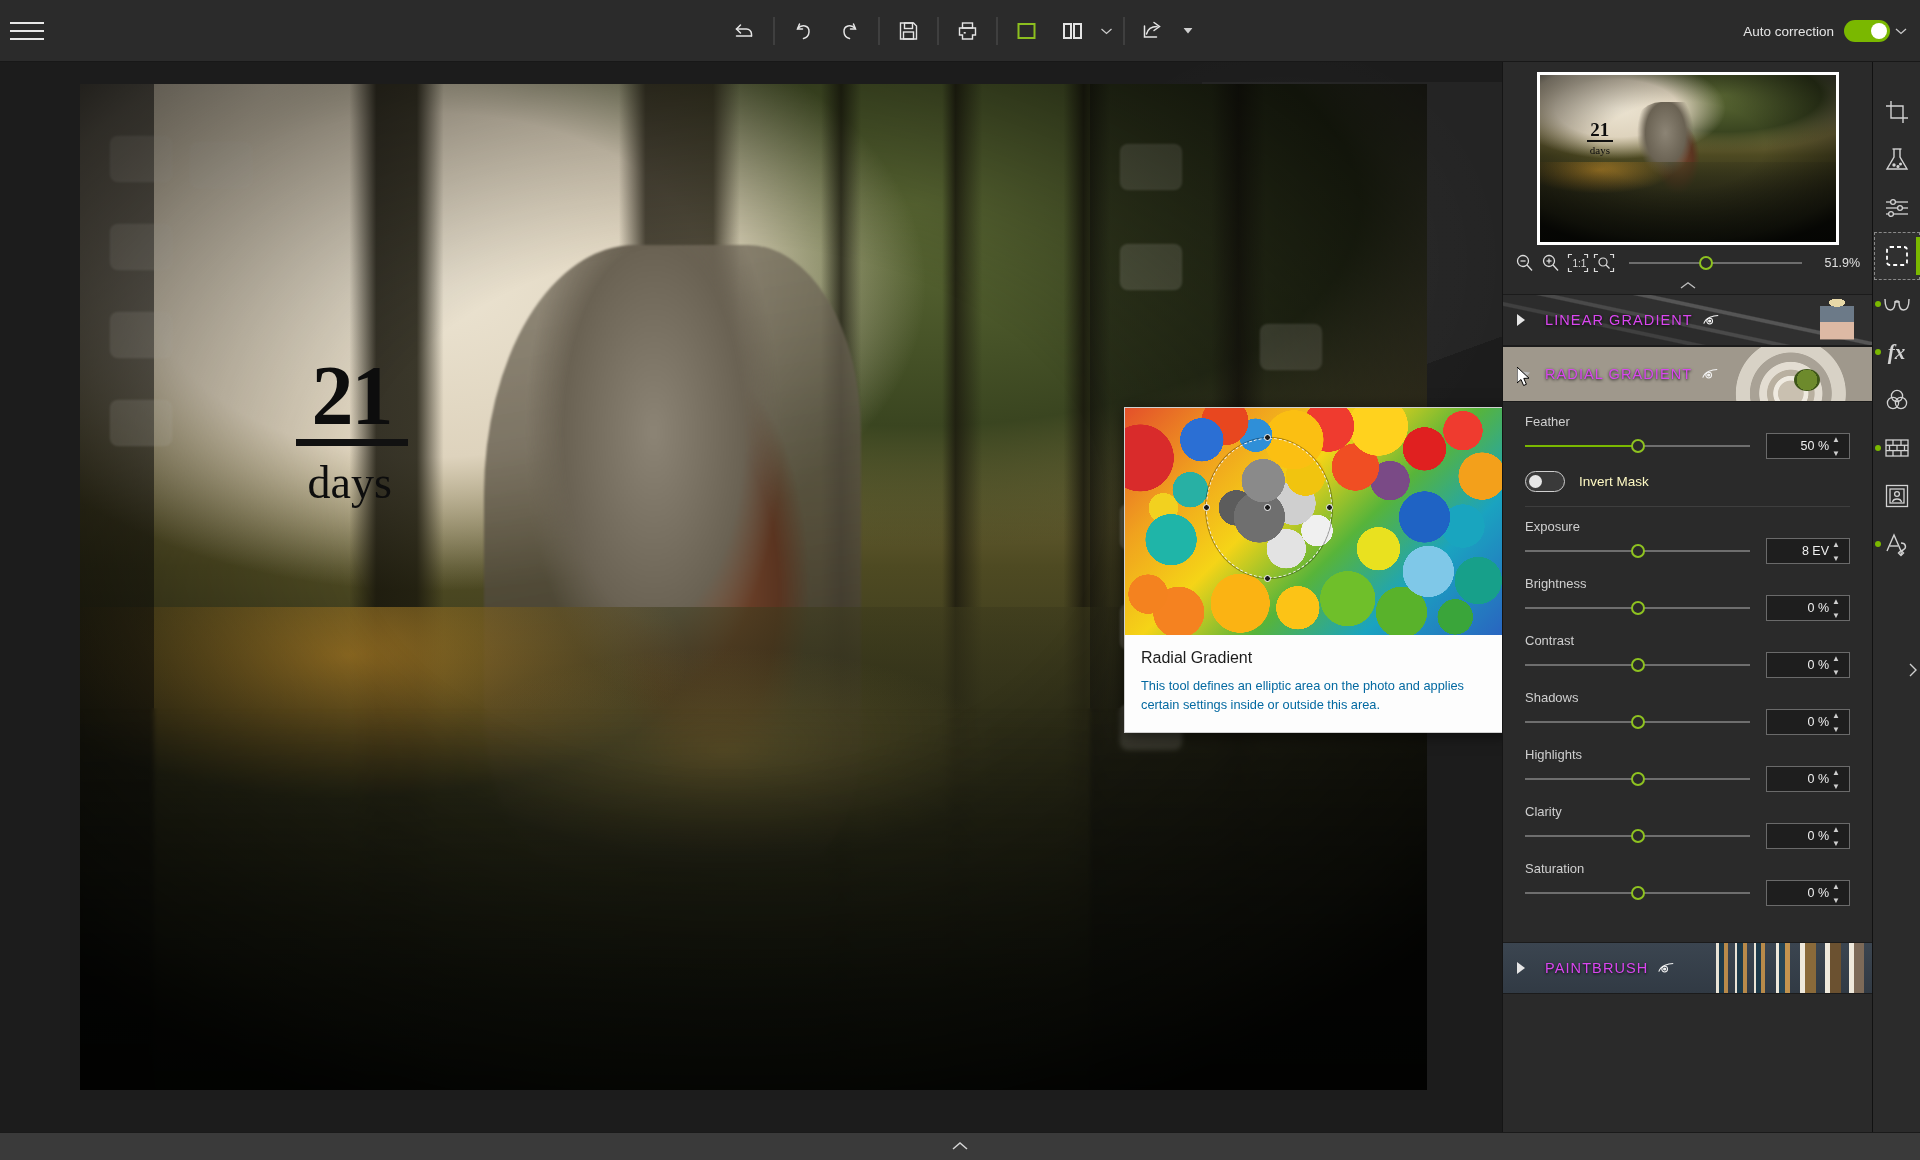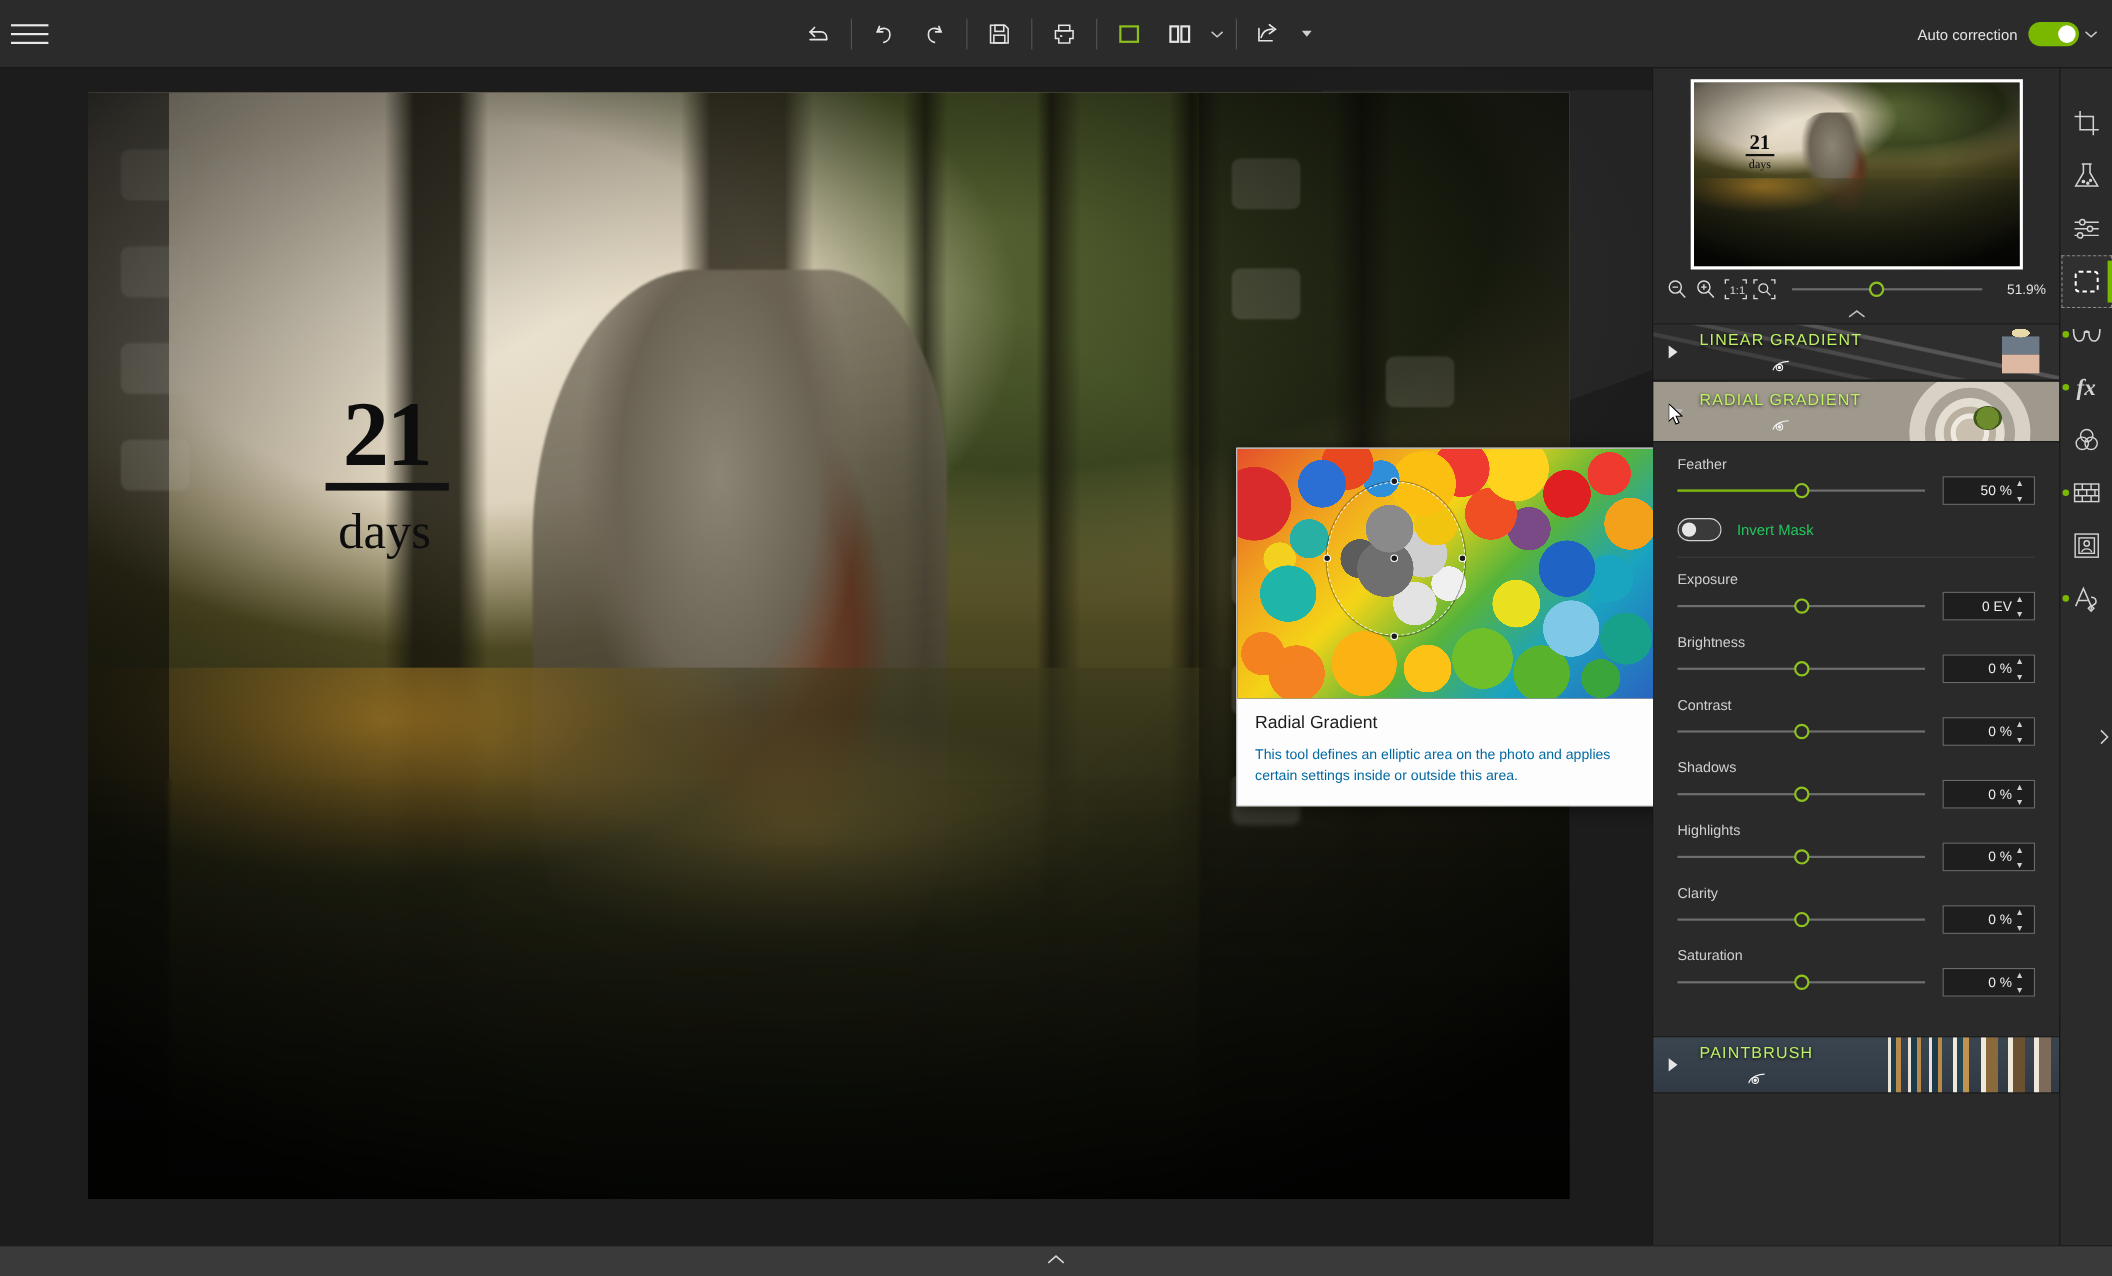--- a/index.html
+++ b/index.html
@@ -239,23 +239,22 @@
       linear-gradient(90deg, rgba(0,0,0,0) 0 4%, #e9e3d6 4% 5.6%, #1d3a4a 5.6% 9%, #b88a4a 9% 11.5%, rgba(0,0,0,0) 11.5% 14%),
       linear-gradient(90deg, rgba(0,0,0,0) 0 16%, #e9e3d6 16% 17.6%, #1d3a4a 17.6% 21%, #b88a4a 21% 23.5%, rgba(0,0,0,0) 23.5% 26%),
       linear-gradient(90deg, rgba(0,0,0,0) 0 28%, #e9e3d6 28% 29.6%, #1d3a4a 29.6% 33%, #b88a4a 33% 35.5%, rgba(0,0,0,0) 35.5% 38%),
       linear-gradient(90deg, rgba(0,0,0,0) 0 42%, #efe9dc 42% 44%, #244455 44% 48%, #c1934f 48% 51%, rgba(0,0,0,0) 51% 54%),
       linear-gradient(90deg, rgba(0,0,0,0) 0 58%, #efe9dc 58% 61%, #8a6a3a 61% 68%, rgba(0,0,0,0) 68% 70%),
       linear-gradient(90deg, rgba(0,0,0,0) 0 74%, #efe9dc 74% 77%, #6b5130 77% 84%, rgba(0,0,0,0) 84% 86%),
       linear-gradient(90deg, rgba(0,0,0,0) 0 89%, #efe9dc 89% 92%, #7d6a58 92% 99%, rgba(0,0,0,0) 99% 100%);
   }
   .banner-label {
     position: relative; z-index: 2; display:flex; align-items:center; gap: 9px;
-    padding-left: 42px; font-size: 14.5px; letter-spacing: 1.1px; color: #bef264;
+    padding-left: 42px; font-size: 14.5px; letter-spacing: 1.1px; color: #d946ef;
     text-shadow: 0 1px 3px rgba(0,0,0,.9);
-    flex-direction: column;
   }
   .banner-arrow {
     position:absolute; left: 14px; top: 50%; transform: translateY(-50%);
     width: 0; height: 0; z-index: 3;
     border-left: 8px solid #e6e6e6; border-top: 6px solid transparent; border-bottom: 6px solid transparent;
   }
   .banner-arrow.open {
     border-left: 6px solid transparent; border-right: 6px solid transparent;
     border-bottom: 8px solid #bdbdbd; border-top: none;
     transform: translateY(-50%) rotate(-45deg);
@@ -282,21 +281,21 @@
     position:absolute; right: 5px; top: 2px; width: 12px; height: 22px;
     display:flex; flex-direction: column; justify-content: space-between; color:#cfcfcf;
   }
   .spin span { font-size: 8px; line-height: 8px; }
   .invert-row { display:flex; align-items:center; gap: 14px; margin: 4px 0 14px 0; }
   .invert-toggle {
     width: 40px; height: 21px; border-radius: 11px; background: #3a3a3a;
     border: 1.5px solid #cfcfcf; position: relative; cursor:pointer; flex:0 0 40px;
   }
   .invert-toggle .k { position:absolute; left: 3px; top: 3px; width:13px; height:13px; border-radius:50%; background:#e6e6e6; }
-  .invert-label { font-size: 13.5px; color: #22c55e; }
+  .invert-label { font-size: 13.5px; color: #fef9c3; }
   .divider { height:1px; background:#3e3e3e; margin: 2px 0 12px 0; }
 
   
   .rail {
     flex: 0 0 48px; background: #2b2b2b; border-left: 1px solid #111;
     display: flex; flex-direction: column; align-items: center; padding-top: 26px; gap: 0;
     position: relative;
     font-weight: bold;
   }
   .rail-btn {
@@ -664,21 +663,21 @@
 
         <div id="adjustments">
             <div>
               <div class="ctrl-label">Exposure</div>
               <div class="ctrl-row">
                 <div class="slider">
                   <div class="track"></div>
                   <div class="knob" style="left:50%;"></div>
                 </div>
                 <div class="numbox">
-                  <span>0 EV</span>
+                  <span>8 EV</span>
                   <span class="spin">
                     <span>▲</span>
                     <span>▼</span>
                   </span>
                 </div>
               </div>
             </div>
             <div>
               <div class="ctrl-label">Brightness</div>
               <div class="ctrl-row">

